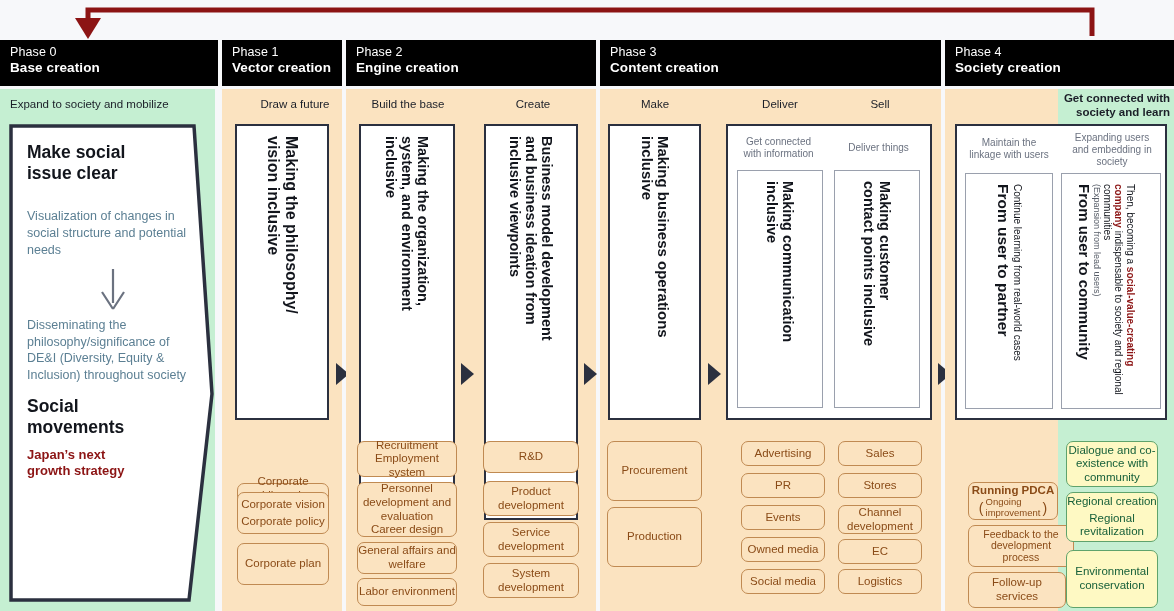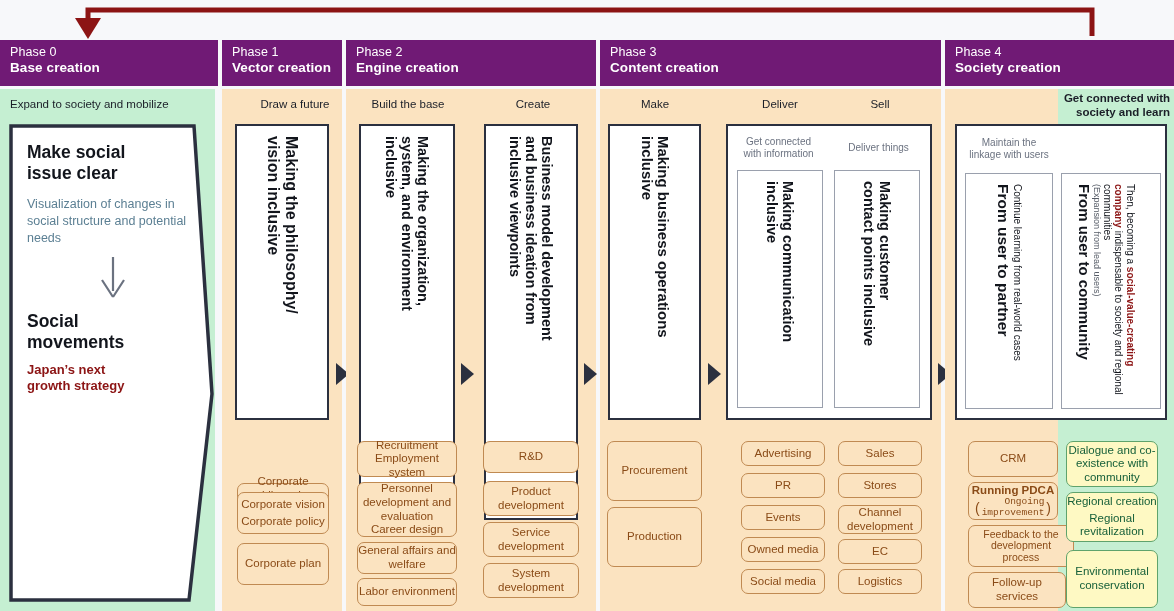--- a/index.html
+++ b/index.html
@@ -11,21 +11,21 @@
     position:relative;
   }
   #root{position:relative;width:1174px;height:611px;}
 
   
   .feedback-arrow{position:absolute;left:0;top:0;width:1174px;height:40px;}
 
   
   .phase-bar{
     position:absolute;left:0;top:40px;width:1174px;height:46px;
-    background:#701a75;
+    background:#000000;
     display:flex;
   }
   .phase-head{position:relative;height:46px;box-sizing:border-box;padding-left:10px;padding-top:5px;color:#ffffff;}
   .phase-head .pnum{font-size:12.5px;line-height:14px;font-weight:400;letter-spacing:.1px;}
   .phase-head .pname{font-size:13.5px;line-height:16px;font-weight:bold;letter-spacing:.1px;margin-top:1px;}
   .phase-sep{position:absolute;top:0;width:4px;height:46px;background:#f7f8fa;}
 
   
   .cols{position:absolute;left:0;top:89px;width:1174px;height:522px;border-radius:20px;}
   .col{position:absolute;top:0;height:522px;box-sizing:border-box;}
@@ -61,21 +61,21 @@
     padding-top:10px;
     white-space:pre-line;
     text-align:left;
   }
   .vtext.small{font-weight:normal;}
 
   
   .p0card{position:absolute;}
   .p0card .txt{position:absolute;left:18px;top:18px;width:172px;}
   .hl-title{font-size:17.5px;font-weight:bold;color:#12151c;line-height:1.2;}
-  .hl-sub{font-size:12.5px;color:#5b7f93;line-height:1.35;margin-top:12px;}
+  .hl-sub{font-size:12.5px;color:#5b7f93;line-height:1.35;margin-top:24px;}
   .hl-red{font-size:13px;font-weight:bold;color:#8c1414;line-height:1.25;margin-top:9px;}
   .downarrow{width:100%;display:flex;justify-content:center;margin:8px 0 6px 0;}
 
   
   .tri{position:absolute;width:0;height:0;border-top:11px solid transparent;border-bottom:11px solid transparent;border-left:13px solid #2b303f;}
 
   
   .tag{
     position:absolute;box-sizing:border-box;
     border:1.4px solid #c08a52;border-radius:7px;
@@ -139,20 +139,21 @@
       </svg>
       <div class="txt">
         <div class="hl-title" style="white-space:pre-line;">Make social
 issue clear</div>
         <div class="hl-sub">Visualization of changes in social structure and potential needs</div>
         <div class="downarrow">
           <svg width="32" height="44" viewBox="0 0 32 44">
               <path d="M16,2 L16,36 M16,42 L5,25 M16,42 L27,25" fill="none" stroke="#6b7280" stroke-width="2.2"></path>
             </svg>
         </div>
+        <div class="hl-sub" style="margin-top:0;">Disseminating the philosophy/significance of DE&amp;I (Diversity, Equity &amp; Inclusion) throughout society</div>
         <div class="hl-title" style="white-space:pre-line;margin-top:12px;">Social
 movements</div>
         <div class="hl-red" style="white-space:pre-line;">Japan’s next
 growth strategy</div>
       </div>
     </div>
 
     <div class="col col-orange" style="left:222px;width:120px;">
       <div class="subhead center" style="left:0;width:120px;padding-left:13px;">Draw a future</div>
     </div>
@@ -304,45 +305,45 @@
     </div>
 
     <div class="p4-left-bg" style="left:945px;top:0;width:113px;height:522px;"></div>
     <div class="p4-right-bg" style="left:1058px;top:0;width:116px;height:522px;"></div>
     <div class="subhead center bold" style="left:1040px;top:0;width:130px;height:34px;white-space:pre-line;line-height:1.2;text-align:right;justify-content:flex-end;padding-right:6px;"><span>Get connected with
 society and learn</span></div>
 
     <div class="mbox-outer" style="left:955px;top:35px;width:212px;height:296px;">
       <div class="subhead center" style="left:4px;top:6px;width:96px;height:34px;font-size:10px;color:#6b7280;white-space:pre-line;line-height:1.2;"><span>Maintain the
 linkage with users</span></div>
+      <div class="subhead center" style="left:106px;top:6px;width:98px;height:44px;font-size:10px;color:#6b7280;white-space:pre-line;line-height:1.2;align-items:flex-start;"><span>Expanding users
+and embedding in
+society</span></div>
       <div class="mbox-inner" style="left:8px;top:47px;width:88px;height:236px;">
         <div class="vwrap" style="align-items:flex-start;">
           <div class="vtext" style="font-size:15.5px;">From user to partner</div>
           <div class="vtext small" style="font-size:10px;padding-top:10px;">Continue learning from real-world cases</div>
         </div>
       </div>
       <div class="mbox-inner" style="left:104px;top:47px;width:100px;height:236px;">
         <div class="vwrap" style="align-items:flex-start;">
           <div class="vtext" style="font-size:15px;">From user to community</div>
           <div class="vtext small" style="font-size:9px;padding-top:10px;color:#555b66;">(Expansion from lead users)</div>
           <div class="vtext small" style="font-size:10px;padding-top:10px;">
             <span>Then, becoming a </span><span style="color:#8c1414;font-weight:bold;">social-value-creating company</span><span> indispensable to society and regional communities</span>
           </div>
         </div>
       </div>
     </div>
 
-    <div class="tag" style="left:968px;top:352px;width:90px;height:36px;">
-      <div>CRM</div>
-    </div>
     <div class="tag" style="left:968px;top:393px;width:90px;height:38px;">
       <div style="font-weight:bold;">Running PDCA</div>
       <div class="paren">
         <span>(</span>
-        <span style="display:inline-block;text-align:right;font-family:Liberation Mono, monospace;">
+        <span style="display:inline-block;text-align:left;">
           <span class="tiny" style="display:block;">Ongoing</span>
           <span class="tiny" style="display:block;">improvement</span>
         </span>
         <span>)</span>
       </div>
     </div>
     <div class="tag" style="left:968px;top:436px;width:106px;height:42px;">
       <div class="tiny" style="font-size:10.5px;">Feedback to the</div>
       <div class="tiny" style="font-size:10.5px;">development</div>
       <div class="tiny" style="font-size:10.5px;">process</div>

